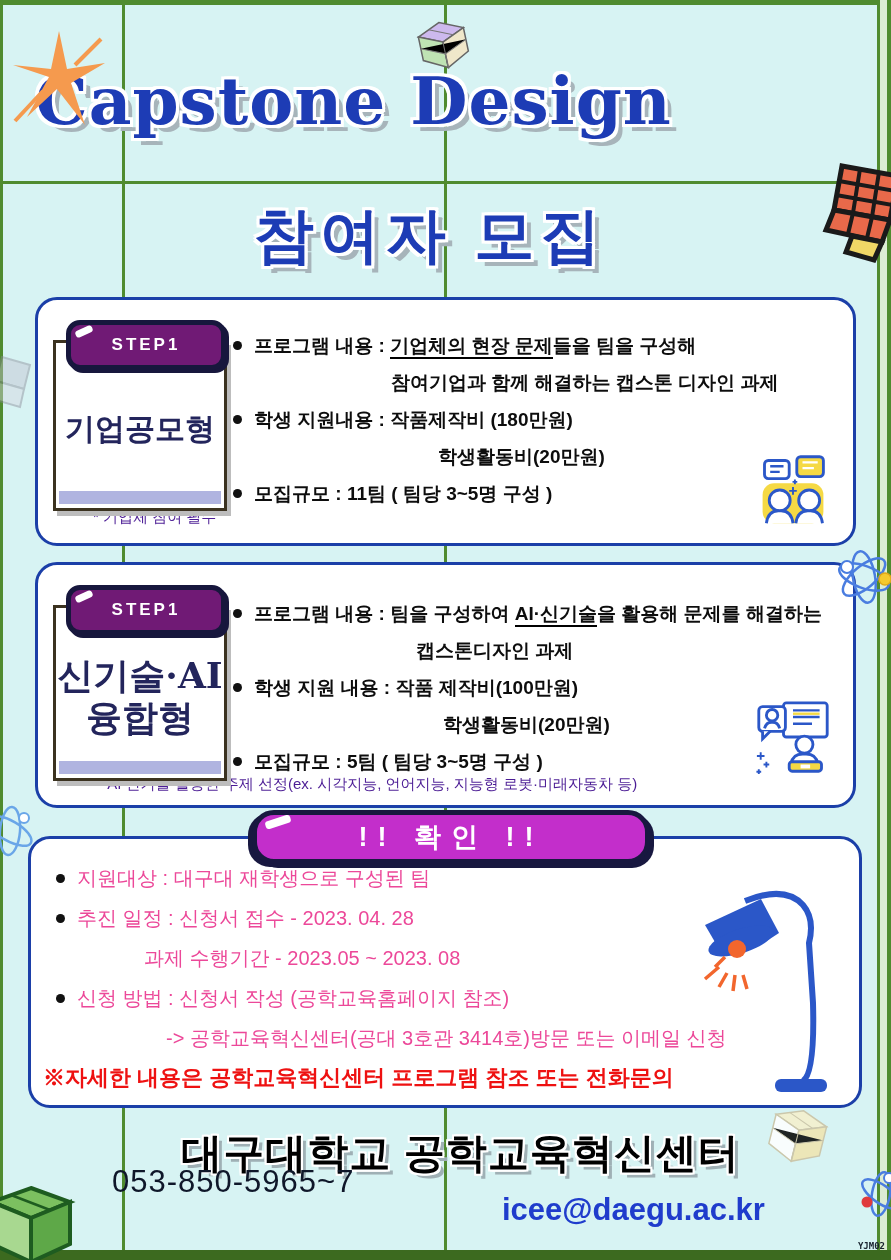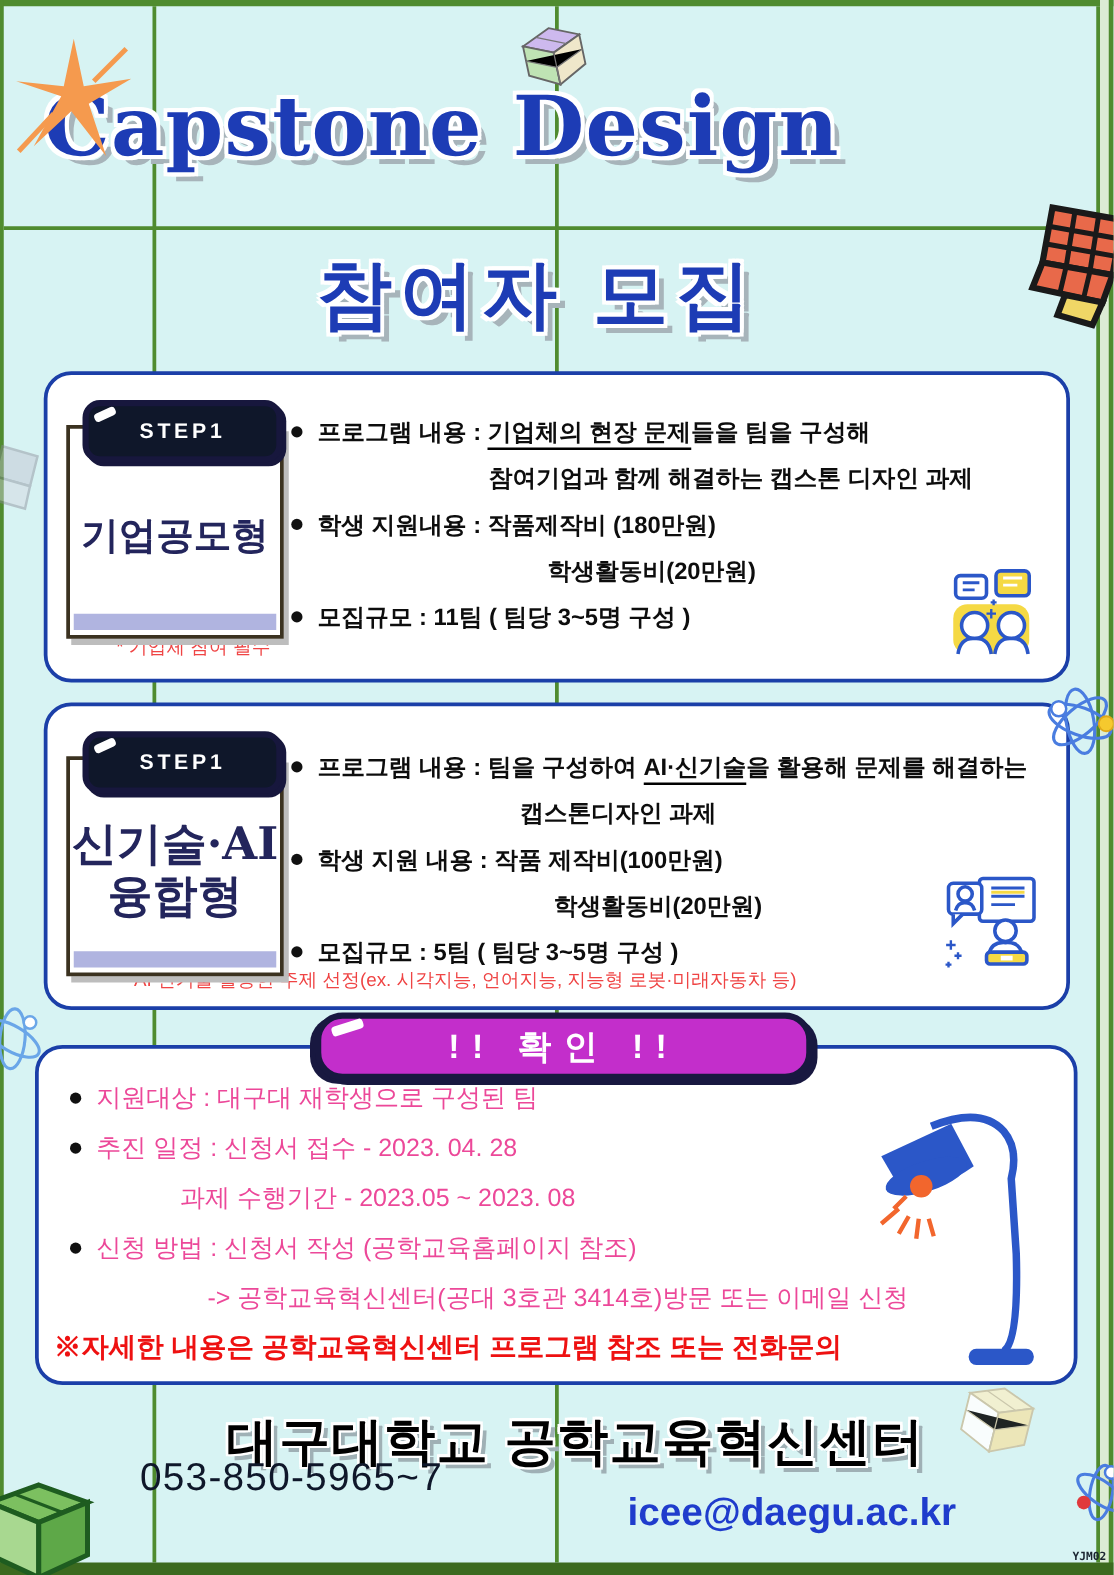--- a/index.html
+++ b/index.html
@@ -24,36 +24,36 @@
   .subtitle{position:absolute;left:0;top:196px;width:860px;text-align:center;
     font-weight:900;font-size:60px;letter-spacing:6px;color:#1d3cb5;
     text-shadow:-3px -3px 0 #fff,3px -3px 0 #fff,-3px 3px 0 #fff,3px 3px 0 #fff,0 -3px 0 #fff,0 3px 0 #fff,-3px 0 0 #fff,3px 0 0 #fff,7px 7px 0 #a7b4ba;}
 
   
   .card{position:absolute;background:#fff;border:3px solid #1b3fa8;border-radius:22px;}
   .card1{left:35px;top:297px;width:815px;height:243px;}
   .card2{left:35px;top:562px;width:815px;height:240px;}
   .card3{left:28px;top:836px;width:828px;height:266px;}
 
-  .badge{position:absolute;left:28px;top:20px;width:150px;height:40px;background:#0f172a;
+  .badge{position:absolute;left:28px;top:20px;width:150px;height:40px;background:#701a75;
     border:5px solid #17173d;border-radius:14px;z-index:3;
     display:flex;align-items:center;justify-content:center;
     color:#fff;font-weight:800;font-size:17px;letter-spacing:3px;box-shadow:3px 3px 0 #17173d;}
   .badge-hl{position:absolute;left:4px;top:3px;width:18px;height:7px;background:#fff;border-radius:3px;transform:rotate(-25deg);}
 
   .typebox{position:absolute;left:15px;top:40px;width:168px;height:165px;background:#fff;
     border:3px solid #3b3220;box-shadow:4px 5px 0 #bdbdbd;z-index:2;
     display:flex;flex-direction:column;justify-content:flex-end;}
   .typebox-label{flex:1;display:flex;flex-direction:column;align-items:center;justify-content:center;
     font-family:"DejaVu Serif",serif;font-weight:900;font-size:30px;color:#23255c;line-height:1.15;padding-top:24px;text-align:right;}
   .card2 .typebox{height:170px;}
   .card2 .typebox-label{font-size:36px;}
   .typebox-bar{height:13px;margin:0 3px 4px 3px;background:#b0b4e0;}
 
-  .footnote{position:absolute;font-size:15px;font-weight:500;color:#ef4444;}
+  .footnote{position:absolute;font-size:15px;font-weight:500;color:#4c1d95;}
   .card1 .footnote{left:55px;top:208px;}
   .card2 .footnote{left:20px;top:210px;width:780px;margin-left:40px;}
 
   .bullets{position:absolute;left:195px;top:33px;width:600px;}
   .card2 .bullets{top:36px;}
   .brow{display:flex;align-items:flex-start;height:37px;font-weight:800;font-size:19px;color:#0d0d0d;white-space:nowrap;}
   .dot{flex:none;width:9px;height:9px;border-radius:50%;background:#111;margin:8px 12px 0 0;}
   .ul{border-bottom:2.5px solid #000;padding-bottom:1px;}
   .card1 .i1{padding-left:158px;} .card1 .i2{padding-left:205px;}
   .card2 .i1{padding-left:183px;} .card2 .i2{padding-left:210px;}

